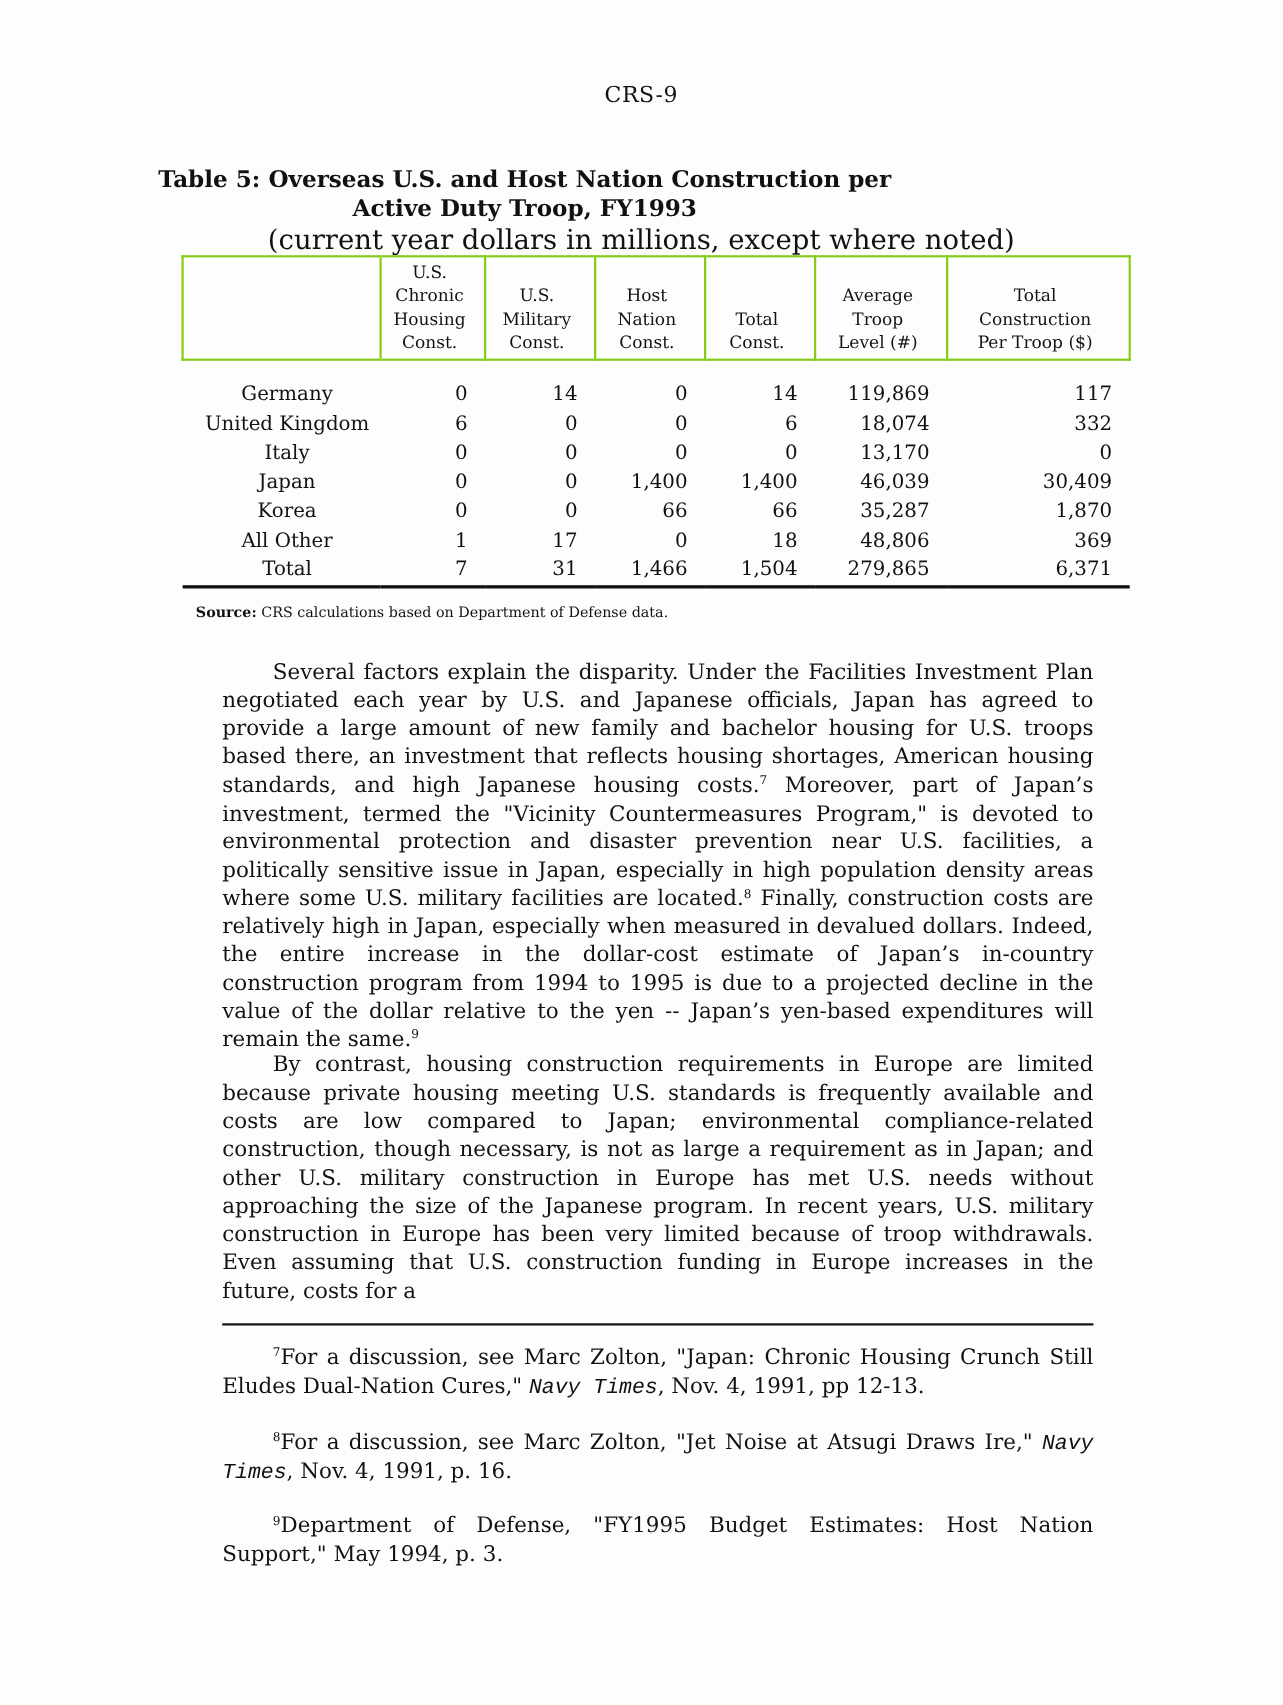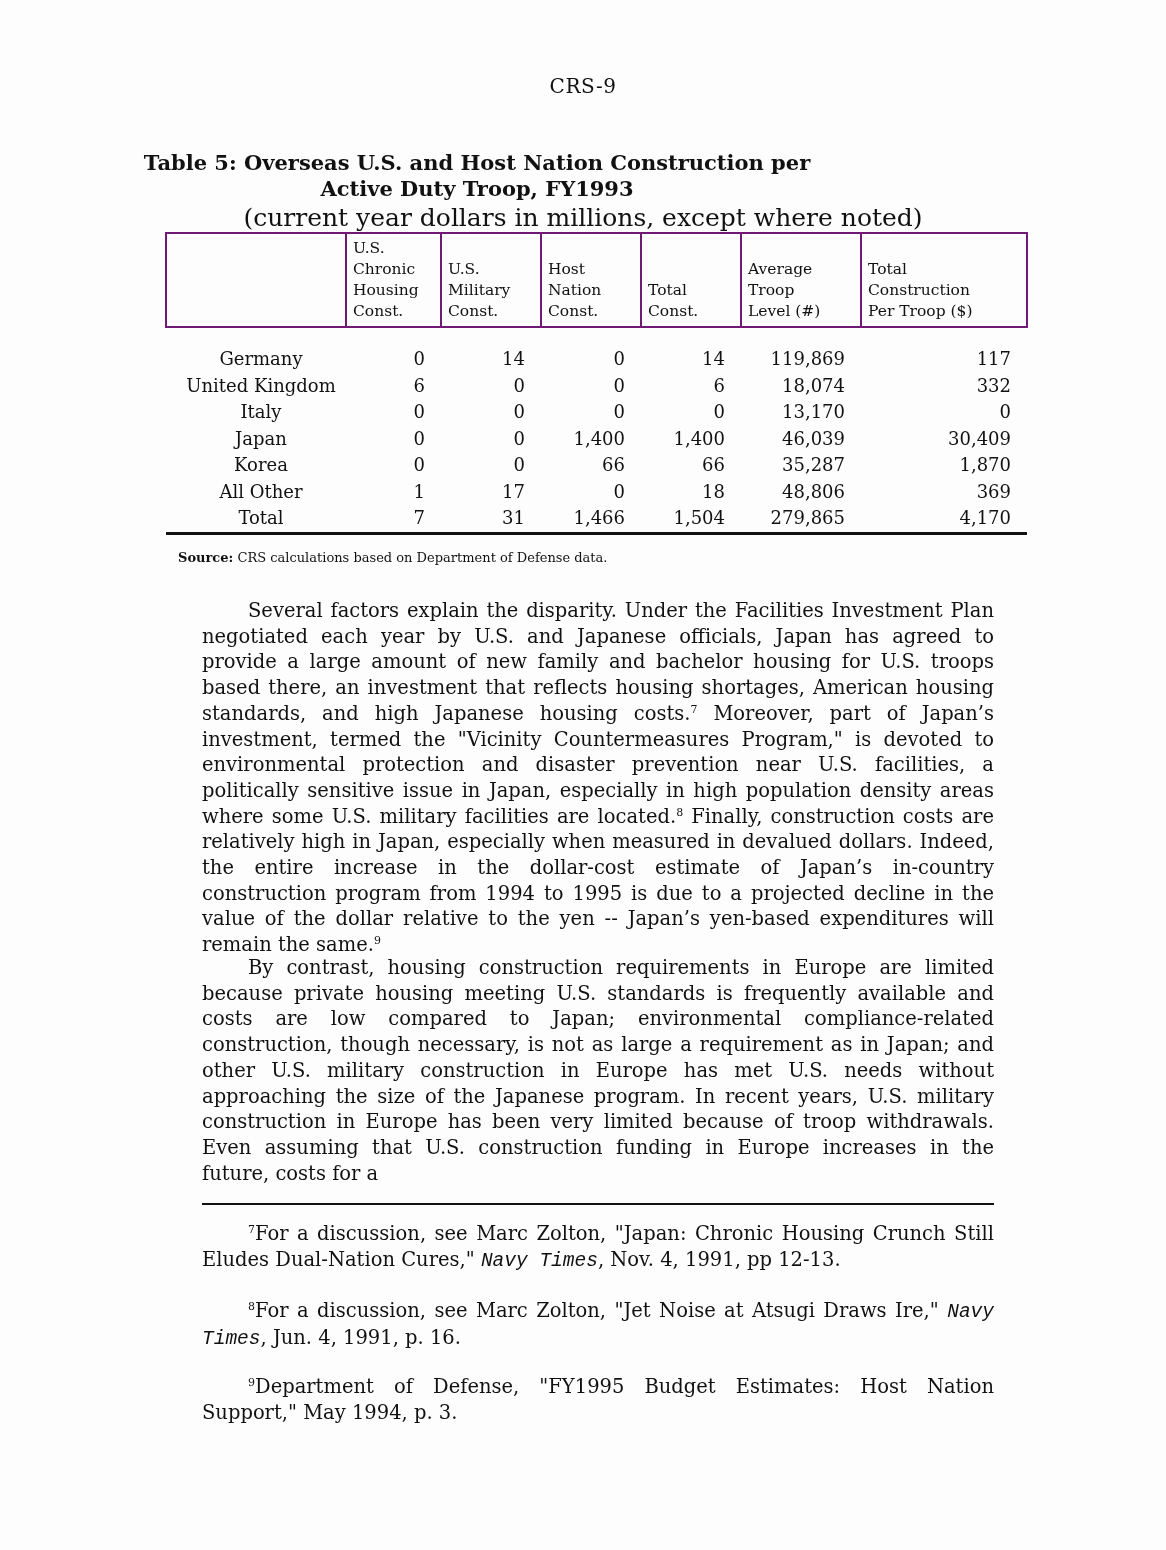--- a/index.html
+++ b/index.html
@@ -18,22 +18,22 @@
   }
   .table-subtitle {
     position: absolute; top: 203px; left: 0; width: 1166px; text-align: center;
     font-size: 25px;
   }
   .data-table {
     position: absolute; top: 232px; left: 165px; width: 863px;
     border-collapse: collapse; font-size: 18px;
   }
   .data-table th {
-    border: 2px solid #701a75; font-weight: normal; font-size: 15.5px;
-    line-height: 21px; text-align: left; vertical-align: bottom;
+    border: 2px solid #84cc16; font-weight: normal; font-size: 15.5px;
+    line-height: 21px; text-align: center; vertical-align: bottom;
     padding: 2px 12px 4px 6px; height: 86px; margin-top: 27px;
   }
   .data-table th:first-child { border-right: 1px solid #111; }
   .data-table tr.spacer td { height: 18px; padding: 0; }
   .data-table td {
     text-align: right; padding: 0 16px 0 0; height: 26.5px; line-height: 26.5px;
   }
   .data-table td.country { text-align: center; padding-left: 10px; padding-right: 0; }
   .data-table tr.last td { border-bottom: 3px solid #111; }
   .source {
@@ -153,30 +153,30 @@
         <td>48,806</td>
         <td>369</td>
       </tr>
       <tr class="last">
         <td class="country">Total</td>
         <td>7</td>
         <td>31</td>
         <td>1,466</td>
         <td>1,504</td>
         <td>279,865</td>
-        <td>4,170</td>
+        <td>6,371</td>
       </tr>
     </tbody>
 </table>
 
 <div class="source">
   <b>Source:</b><span>  CRS calculations based on Department of Defense data.</span>
 </div>
 
 <p class="body-para" id="para1"><span>Several factors explain the disparity.  Under the Facilities Investment Plan negotiated each year by U.S. and Japanese officials, Japan has agreed to provide a large amount of new family and bachelor housing for U.S. troops based there, an investment that reflects housing shortages, American housing standards, and high Japanese housing costs.</span><sup>7</sup><span>  Moreover, part of Japan’s investment, termed the "Vicinity Countermeasures Program," is devoted to environmental protection and disaster prevention near U.S. facilities, a politically sensitive issue in Japan, especially in high population density areas where some U.S. military facilities are located.</span><sup>8</sup><span>  Finally, construction costs are relatively high in Japan, especially when measured in devalued dollars.  Indeed, the entire increase in the dollar-cost estimate of Japan’s in-country construction program from 1994 to 1995 is due to a projected decline in the value of the dollar relative to the yen -- Japan’s yen-based expenditures will remain the same.</span><sup>9</sup></p>
 
 <p class="body-para" id="para2">By contrast, housing construction requirements in Europe are limited because private housing meeting U.S. standards is frequently available and costs are low compared to Japan; environmental compliance-related construction, though necessary, is not as large a requirement as in Japan; and other U.S. military construction in Europe has met U.S. needs without approaching the size of the Japanese program.  In recent years, U.S. military construction in Europe has been very limited because of troop withdrawals.  Even assuming that U.S. construction funding in Europe increases in the future, costs for a</p>
 
 <div class="fn-rule"></div>
 
 <p class="footnote" id="fn7"><sup>7</sup><span>For a discussion, see Marc Zolton, "Japan:  Chronic Housing Crunch Still Eludes Dual-Nation Cures," </span><i>Navy Times</i><span>, Nov. 4, 1991, pp 12-13.</span></p>
-<p class="footnote" id="fn8"><sup>8</sup><span>For a discussion, see Marc Zolton, "Jet Noise at Atsugi Draws Ire," </span><i>Navy Times</i><span>, Jun. 4, 1991, p. 16.</span></p>
+<p class="footnote" id="fn8"><sup>8</sup><span>For a discussion, see Marc Zolton, "Jet Noise at Atsugi Draws Ire," </span><i>Navy Times</i><span>, Nov. 4, 1991, p. 16.</span></p>
 <p class="footnote" id="fn9"><sup>9</sup><span>Department of Defense, "FY1995 Budget Estimates:  Host Nation Support," May 1994, p. 3.</span></p>
 
 </body></html>

